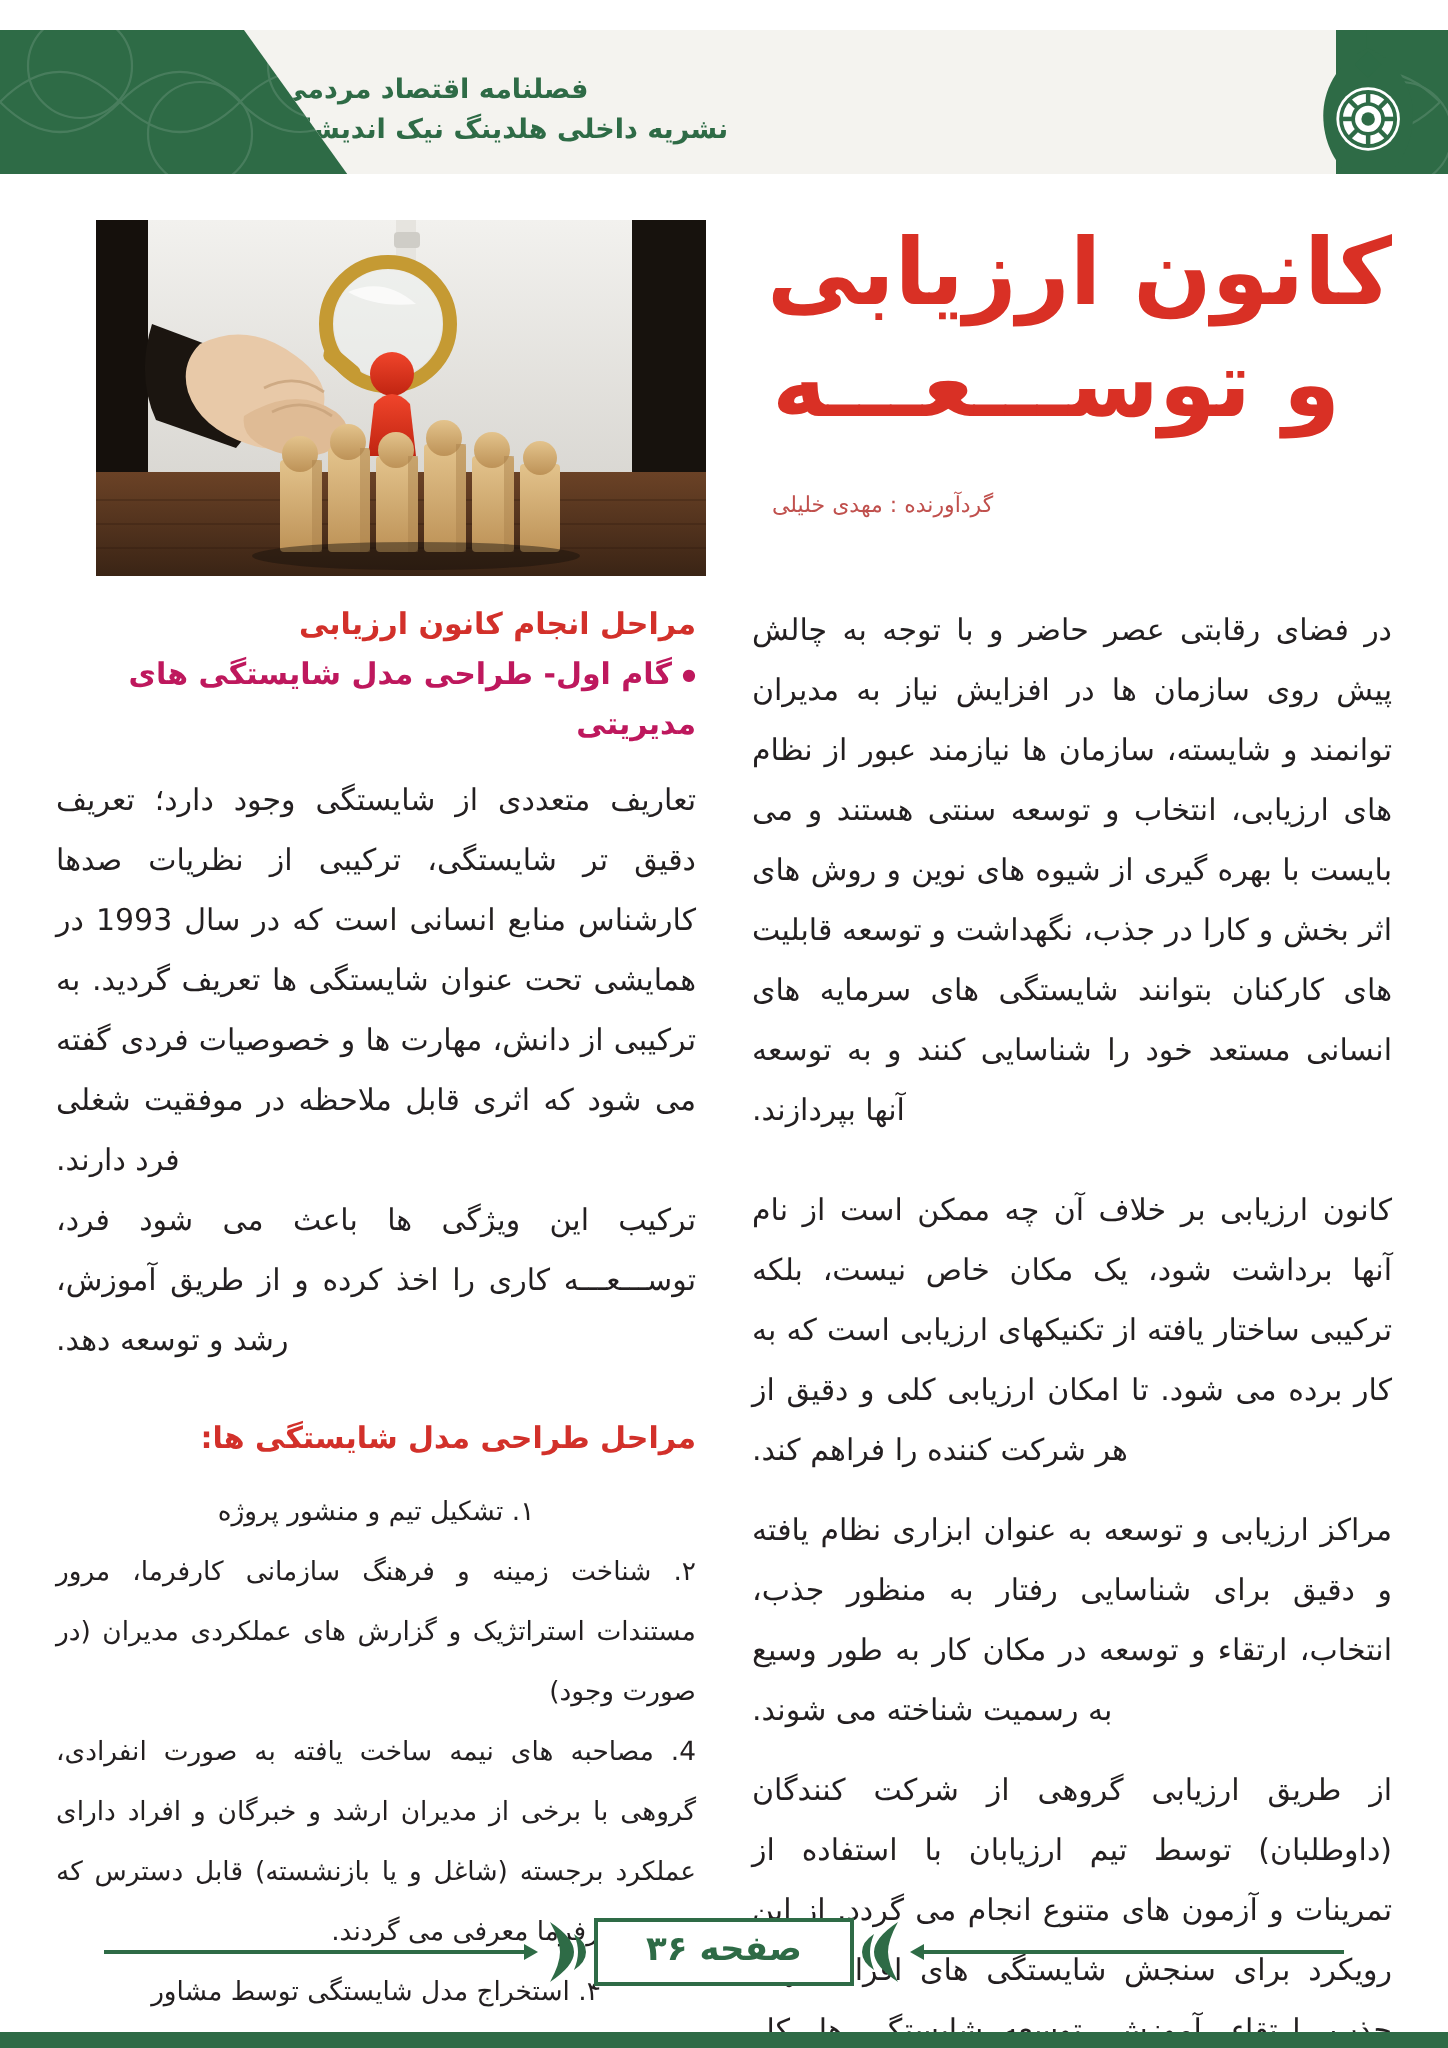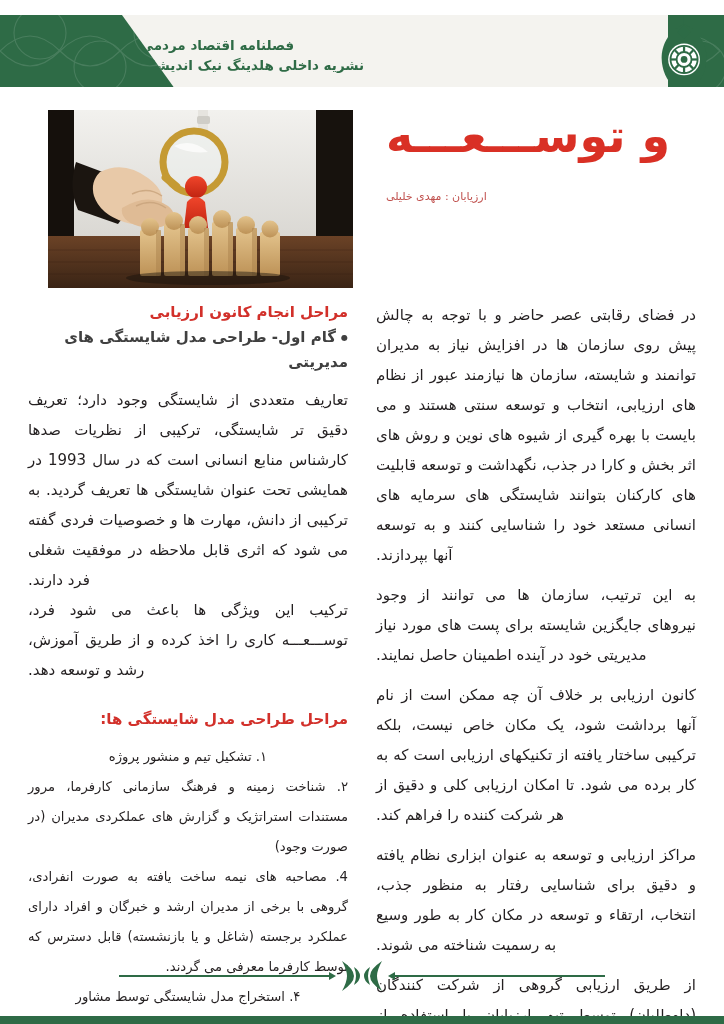--- a/index.html
+++ b/index.html
@@ -129,21 +129,21 @@
   .heading-red {
     color: #d2302a;
     font-weight: bold;
     font-size: 15px;
     line-height: 25px;
     margin: 0;
     direction: rtl;
   }
   .heading-bullet {
     display: block;
-    color: #404040;
+    color: #be185d;
     font-weight: bold;
     font-size: 15px;
     line-height: 25px;
     text-align: right;
     direction: rtl;
   }
   .heading-bullet::before {
     content: "\25CF";
     font-size: 8px;
     vertical-align: middle;
@@ -354,28 +354,28 @@
         <rect x="156" y="118" width="5" height="48"></rect>
           <rect x="180" y="112" width="5" height="54"></rect>
         <rect x="204" y="118" width="5" height="48"></rect>
       </g>
     </g>
     <ellipse cx="160" cy="168" rx="82" ry="7" fill="#15100b" opacity=".45"></ellipse>
   </svg>
 </div>
 
 <div class="title-block">
+  <div class="article-title">کانون ارزیابی</div>
   <div class="article-title">و توســـعـــه</div>
-  <div class="byline">ارزیابان : مهدی خلیلی</div>
+  <div class="byline">گردآورنده : مهدی خلیلی</div>
 </div>
 
 <div class="col col-right">
   <p class="para">در فضای رقابتی عصر حاضر و با توجه به چالش پیش روی سازمان ها در افزایش نیاز به مدیران توانمند و شایسته، سازمان ها نیازمند عبور از نظام های ارزیابی، انتخاب و توسعه سنتی هستند و می بایست با بهره گیری از شیوه های نوین و روش های اثر بخش و کارا در جذب، نگهداشت و توسعه قابلیت های کارکنان بتوانند شایستگی های سرمایه های انسانی مستعد خود را شناسایی کنند و به توسعه آنها بپردازند.</p>
   <div class="gap-sm"></div>
-  <p class="para">به این ترتیب، سازمان ها می توانند از وجود نیروهای جایگزین شایسته برای پست های مورد نیاز مدیریتی خود در آینده اطمینان حاصل نمایند.</p>
   <div class="gap-sm"></div>
   <p class="para">کانون ارزیابی بر خلاف آن چه ممکن است از نام آنها برداشت شود، یک مکان خاص نیست، بلکه ترکیبی ساختار یافته از تکنیکهای ارزیابی است که به کار برده می شود. تا امکان ارزیابی کلی و دقیق از هر شرکت کننده را فراهم کند.</p>
   <div class="gap-sm"></div>
   <p class="para">مراکز ارزیابی و توسعه به عنوان ابزاری نظام یافته و دقیق برای شناسایی رفتار به منظور جذب، انتخاب، ارتقاء و توسعه در مکان کار به طور وسیع به رسمیت شناخته می شوند.</p>
   <div class="gap-sm"></div>
   <p class="para">از طریق ارزیابی گروهی از شرکت کنندگان (داوطلبان) توسط تیم ارزیابان با استفاده از تمرینات و آزمون های متنوع انجام می گردد. از این رویکرد برای سنجش شایستگی های افراد، جهت جذب، ارتقاء، آموزش، توسعه شایستگی ها، کار راهه شغلی، جانشین پروری و... استفاده می شود.</p>
 </div>
 
 <div class="col col-left">
   <div class="heading-red">مراحل انجام کانون ارزیابی</div>
@@ -396,20 +396,23 @@
 
 <div class="footer">
   <div class="footer-rule"></div>
   <div class="arrow-left"></div>
   <svg class="ornament" viewBox="0 0 26 34">
     <g fill="#2e6b46">
       <path d="M20 2 q-12 8 -12 15 t12 15 q-5 -9 -5 -15 t5 -15 z"></path>
       <path d="M8 8 q-6 4 -6 9 t6 9 q-2 -5 -2 -9 t2 -9 z"></path>
     </g>
   </svg>
+  <div class="footer-badge">
+    <div class="badge-box">صفحه ۳۶</div>
+  </div>
   <svg class="ornament" viewBox="0 0 26 34" style="transform:scaleX(-1)">
     <g fill="#2e6b46">
       <path d="M20 2 q-12 8 -12 15 t12 15 q-5 -9 -5 -15 t5 -15 z"></path>
       <path d="M8 8 q-6 4 -6 9 t6 9 q-2 -5 -2 -9 t2 -9 z"></path>
     </g>
   </svg>
   <div class="arrow-right"></div>
   <div class="footer-rule"></div>
 </div>
 

